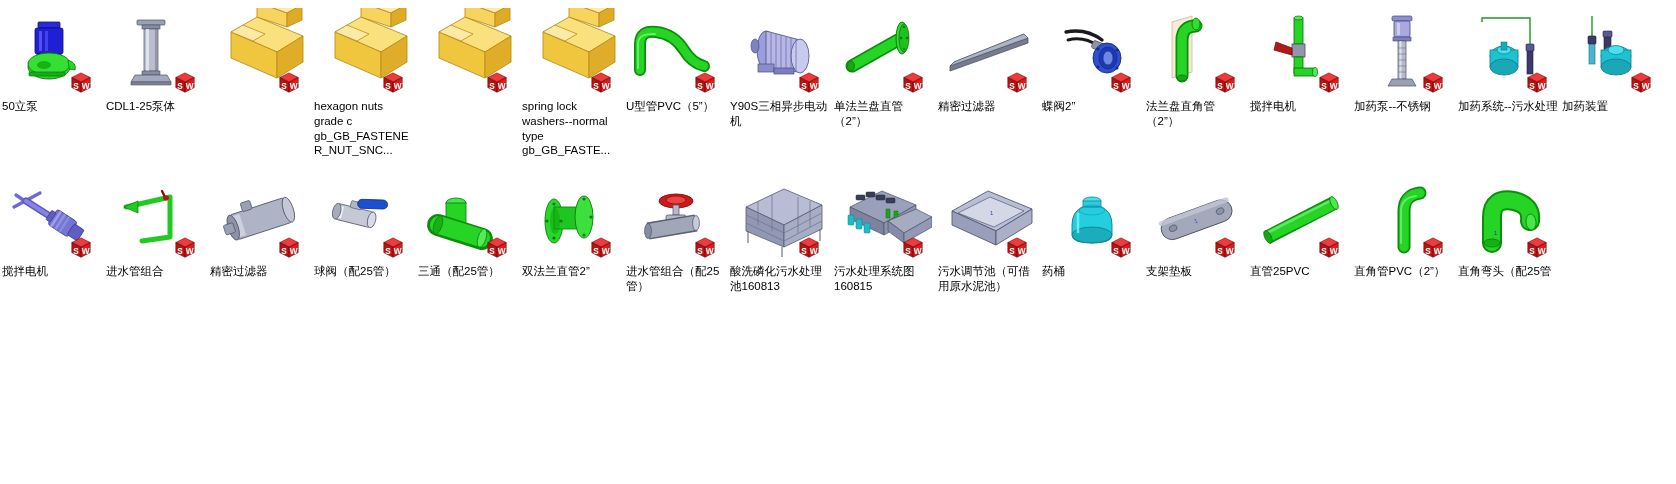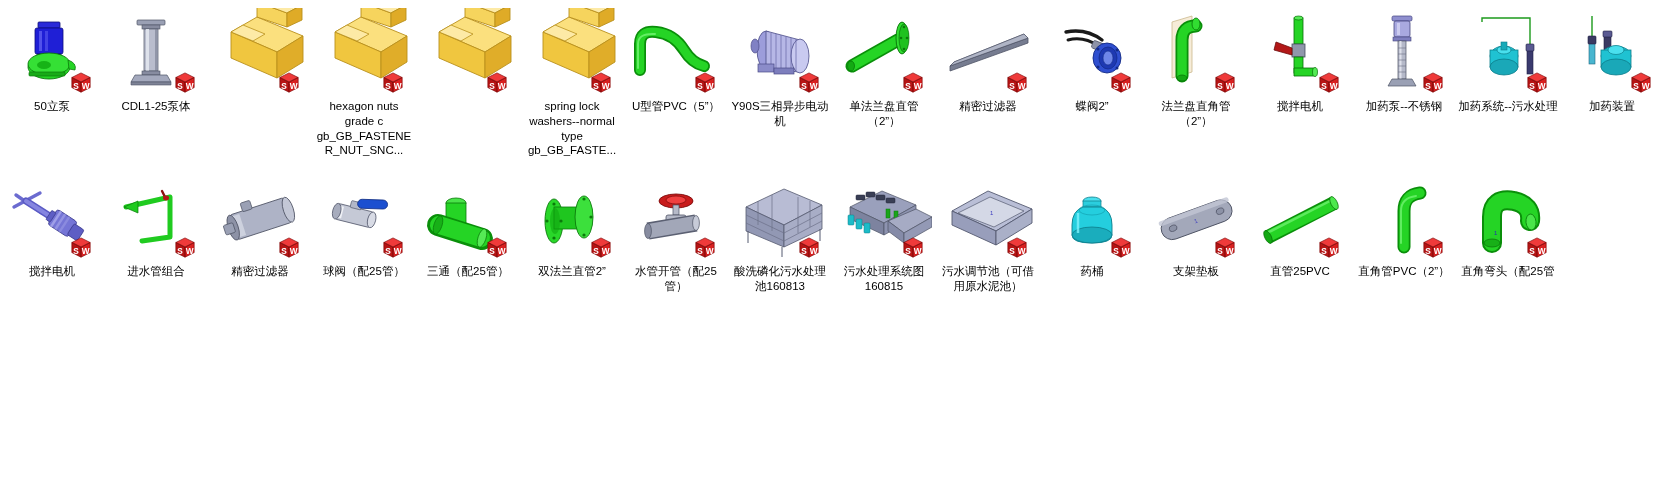--- a/index.html
+++ b/index.html
@@ -67,21 +67,20 @@
     height: 22px;
     right: 8px;
     bottom: 2px;
     pointer-events: none;
   }
   .sw-badge svg { width: 22px; height: 22px; display:block; }
 
   .file-label {
     margin-top: 3px;
     width: 100px;
-    text-align: center;
     font-size: 11.5px;
     line-height: 14.8px;
     color: #000000;
     word-wrap: break-word;
     overflow-wrap: break-word;
     white-space: normal;
   }
 
   
   .file-item.row-2 { height: 150px; }
@@ -802,21 +801,21 @@
             <polygon points="2,6 12,11 12,22 2,17" fill="#b61414"></polygon>
             <polygon points="22,6 12,11 12,22 22,17" fill="#d82020"></polygon>
             <polygon points="2,6 12,1 22,6 12,11" fill="none" stroke="#7d0606" stroke-width="0.7"></polygon>
             <polygon points="2,6 12,11 12,22 2,17" fill="none" stroke="#7d0606" stroke-width="0.7"></polygon>
             <polygon points="22,6 12,11 12,22 22,17" fill="none" stroke="#7d0606" stroke-width="0.7"></polygon>
             <text x="6.6" y="18.6" font-family="Liberation Sans, sans-serif" font-size="9" font-weight="bold" fill="#ffffff" text-anchor="middle">S</text>
             <text x="17.2" y="18.2" font-family="Liberation Sans, sans-serif" font-size="9" font-weight="bold" fill="#ffffff" text-anchor="middle">W</text>
           </svg>
         </div>
       </div>
-      <div class="file-label">水管开管（配25管）</div>
+      <div class="file-label">进水管组合（配25管）</div>
     </div>
     <div class="file-item row-2">
       <div class="thumb-wrap">
         <div class="thumb">
           <svg viewBox="0 0 96 88" xmlns="http://www.w3.org/2000/svg">
             <g transform="translate(8,12)">
               <polygon points="6,22 44,4 82,20 44,40" fill="#b8bcd4" stroke="#555a70" stroke-width="0.8"></polygon>
               <polygon points="6,22 44,40 44,62 6,46" fill="#9298b4" stroke="#555a70" stroke-width="0.8"></polygon>
               <polygon points="82,20 44,40 44,62 82,44" fill="#a8adc6" stroke="#555a70" stroke-width="0.8"></polygon>
               <g stroke="#6b7088" stroke-width="0.7" fill="none">

